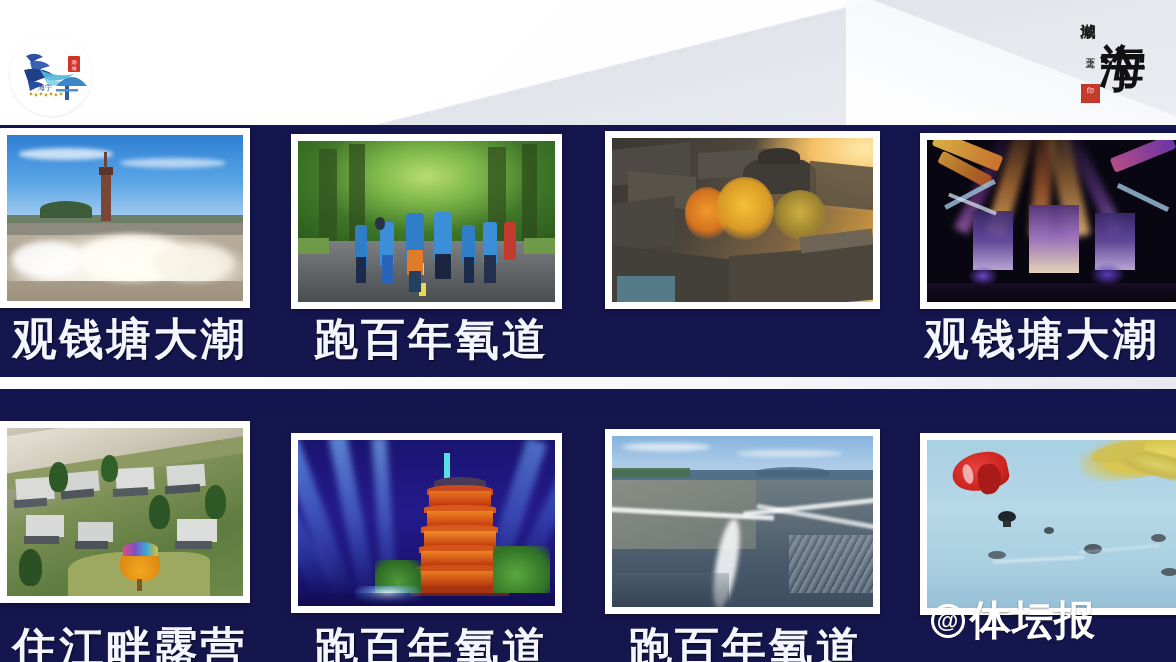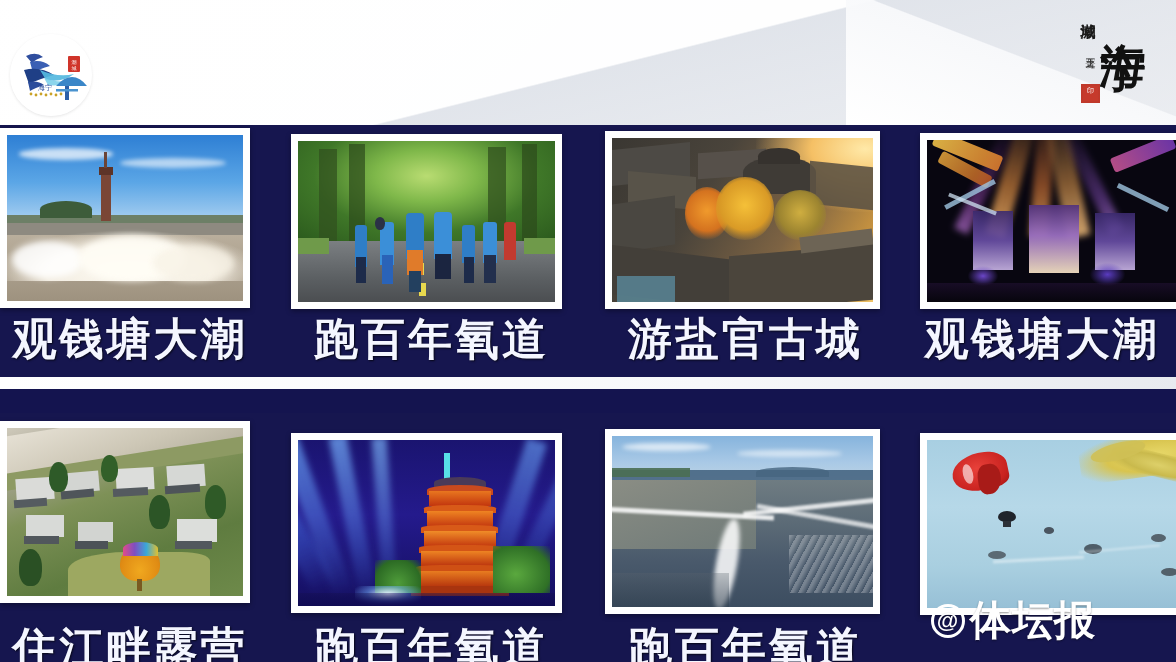--- a/index.html
+++ b/index.html
@@ -250,21 +250,20 @@
         <div style="left:76%;top:16%;width:24%;height:26%;background:#5d5344;transform:skewY(6deg);opacity:.9;"></div>
         <div style="left:28%;top:30%;width:17%;height:32%;background:radial-gradient(circle at 50% 45%,#f09a2c 0%,#d4721f 55%,rgba(150,80,25,0) 80%);border-radius:50%;"></div>
         <div style="left:40%;top:24%;width:22%;height:38%;background:radial-gradient(circle at 50% 45%,#f5c038 0%,#d99a26 55%,rgba(160,110,30,0) 80%);border-radius:50%;"></div>
         <div style="left:62%;top:32%;width:20%;height:30%;background:radial-gradient(circle at 50% 45%,#cfae40 0%,#9c8430 55%,rgba(110,95,40,0) 80%);border-radius:50%;"></div>
         <div style="left:0;top:70%;width:50%;height:30%;background:#433f39;transform:skewY(7deg);"></div>
         <div style="left:45%;top:68%;width:55%;height:34%;background:#4b453c;transform:skewY(-5deg);"></div>
         <div style="left:2%;top:84%;width:22%;height:16%;background:#5b8fa3;opacity:.75;"></div>
         <div style="left:72%;top:58%;width:28%;height:10%;background:#6d6455;transform:rotate(-7deg);"></div>
       </div>
     </div>
-    <div class="caption">游盐官古城</div>
   </div>
 
   <div class="cell" style="left:920px; width:256px;">
     <div class="frame" style="left:0px; top:8px; width:268px; height:176px;">
       <div class="photo">
         <div style="left:0;top:0;width:100%;height:100%;background:#080610;"></div>
         <div style="left:30%;top:-20%;width:8%;height:80%;background:linear-gradient(180deg,rgba(255,150,60,0) 0%,rgba(255,160,70,.55) 60%,rgba(255,190,110,.8) 100%);transform:rotate(16deg);filter:blur(3px);"></div>
         <div style="left:42%;top:-18%;width:7%;height:78%;background:linear-gradient(180deg,rgba(255,120,50,0) 0%,rgba(255,140,60,.5) 60%,rgba(255,180,100,.75) 100%);transform:rotate(4deg);filter:blur(3px);"></div>
         <div style="left:50%;top:-20%;width:9%;height:80%;background:linear-gradient(180deg,rgba(255,170,80,0) 0%,rgba(255,175,85,.5) 60%,rgba(255,200,130,.8) 100%);transform:rotate(-12deg);filter:blur(3px);"></div>
         <div style="left:20%;top:-10%;width:6%;height:70%;background:linear-gradient(180deg,rgba(200,90,220,0) 0%,rgba(190,90,220,.4) 70%,rgba(210,130,240,.6) 100%);transform:rotate(26deg);filter:blur(3px);"></div>

